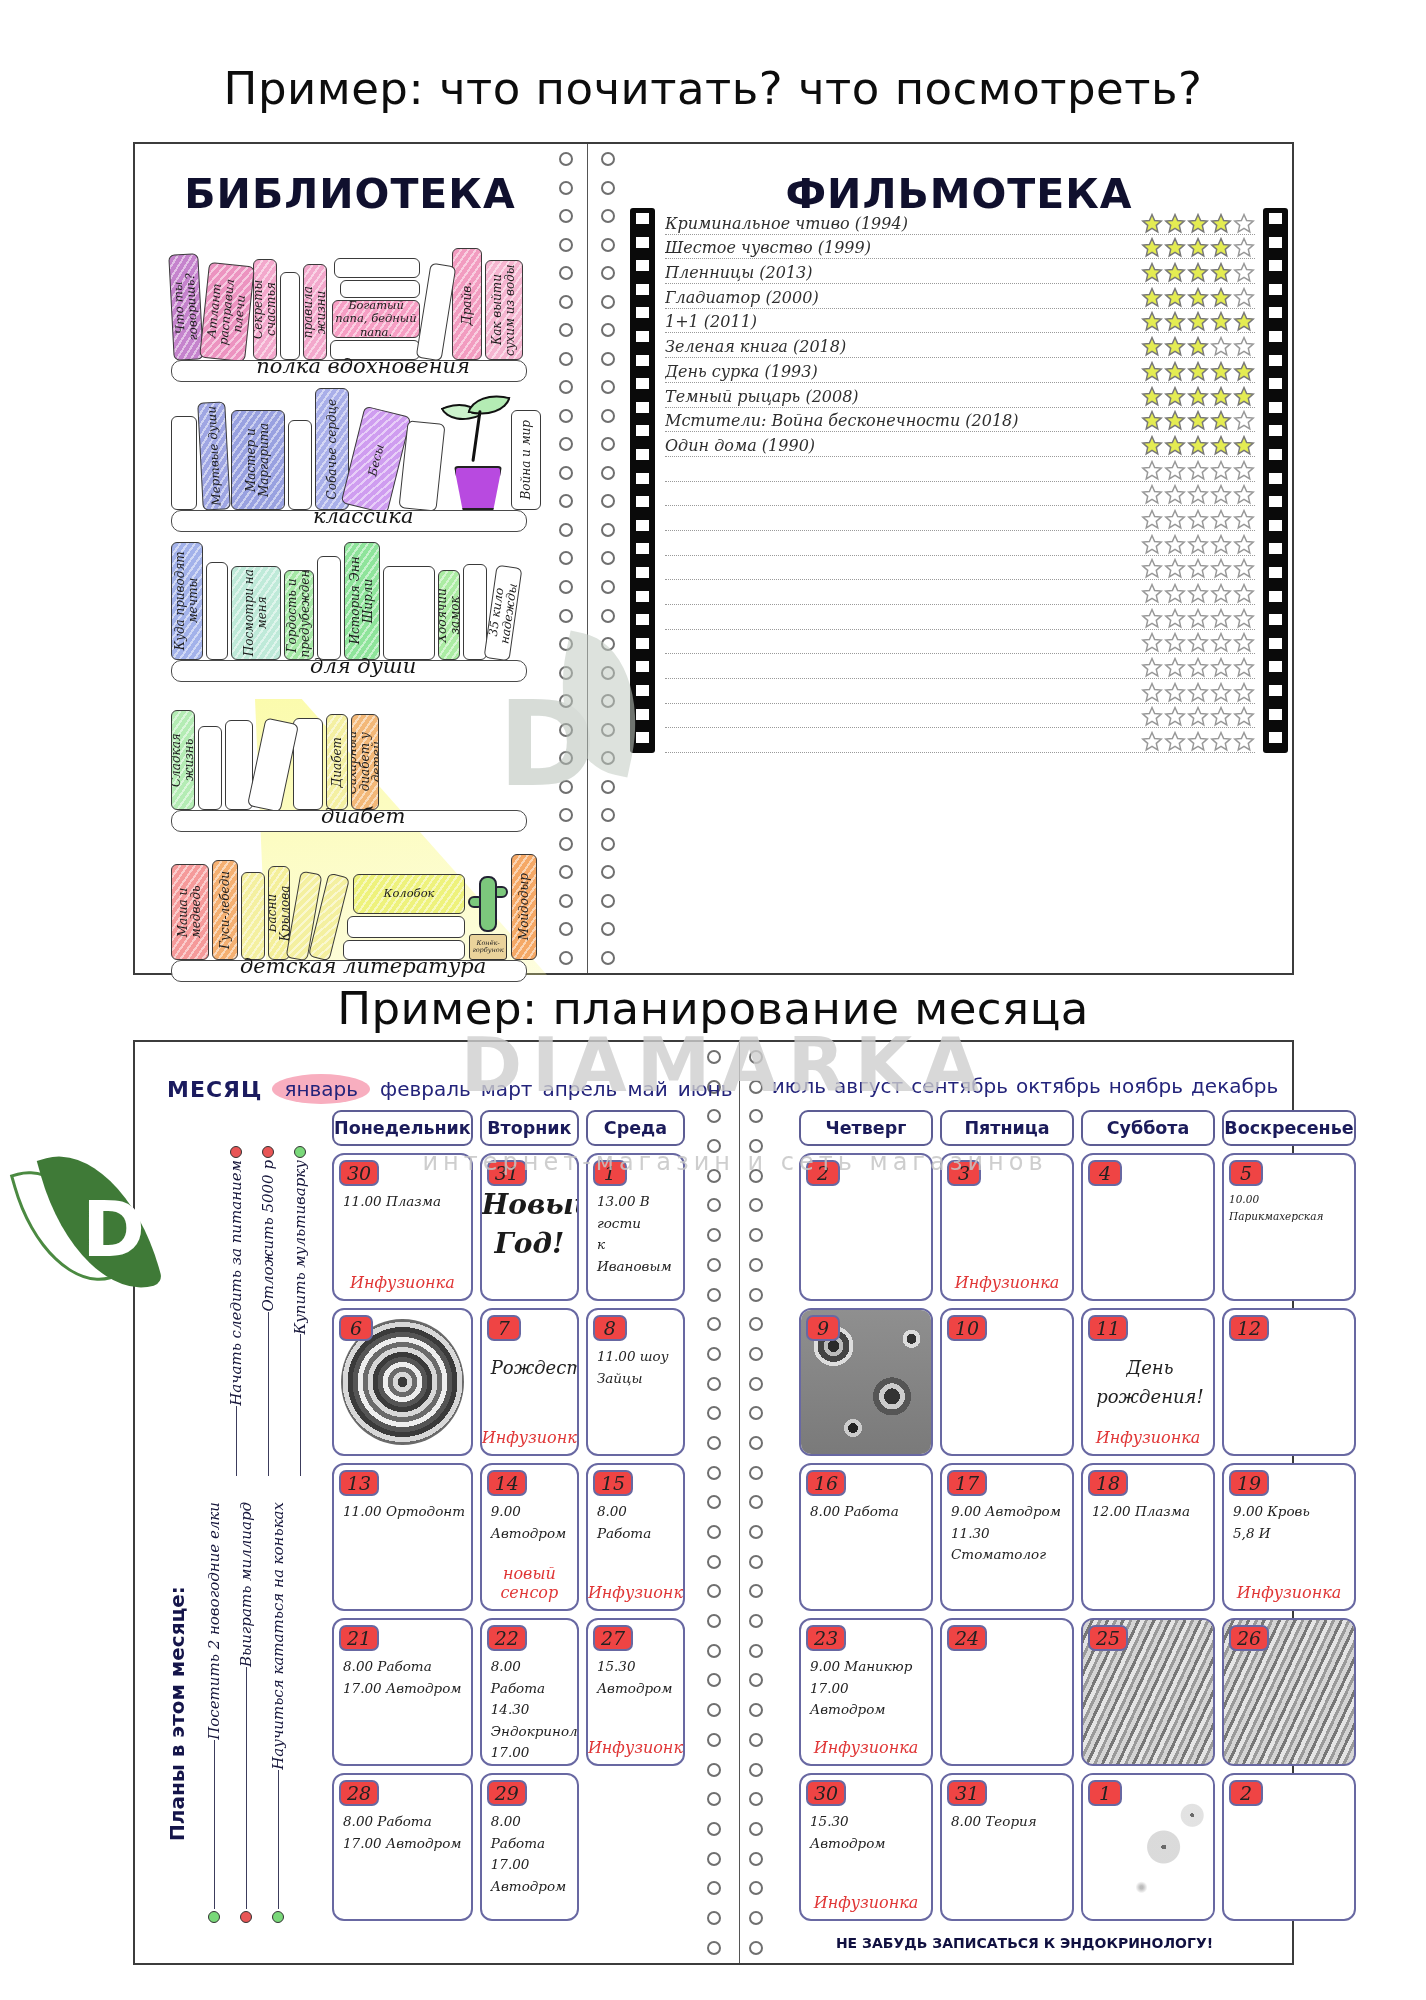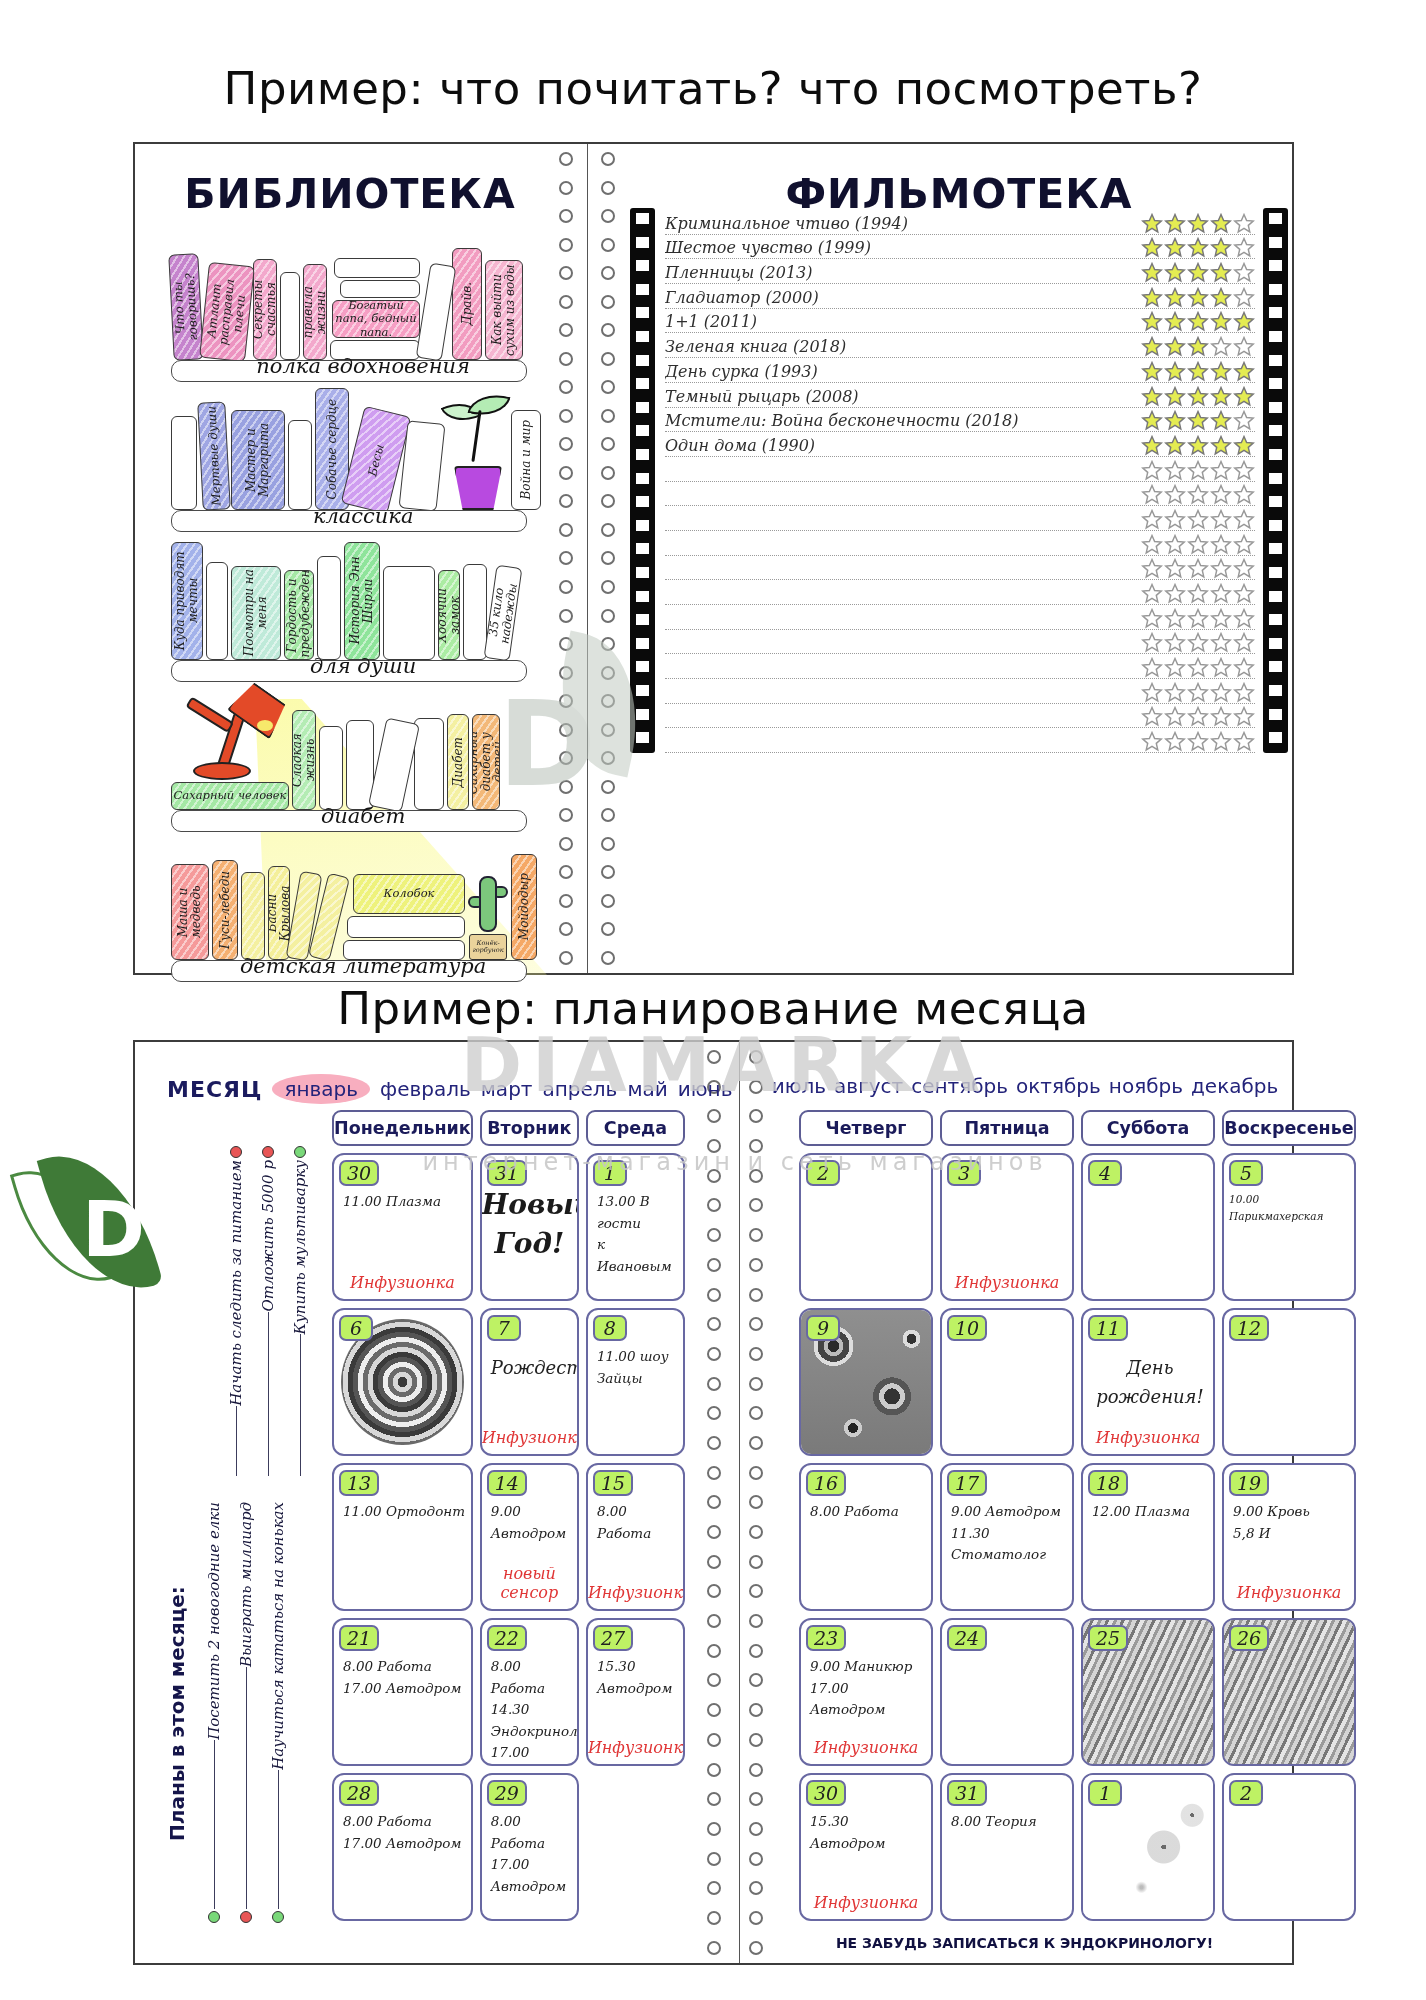--- a/index.html
+++ b/index.html
@@ -79,21 +79,21 @@
   
   .months-left{position:absolute;left:32px;top:32px;width:525px;display:flex;align-items:center;gap:10px;z-index:3;}
   .months-right{position:absolute;left:505px;top:32px;width:640px;display:flex;align-items:center;gap:8px;justify-content:center;z-index:3;padding-left:130px;box-sizing:border-box;}
   .mlabel{font-size:22px;font-weight:bold;color:#1b1b5e;letter-spacing:1px;}
   .month{font-size:20px;font-weight:normal;color:#23237a;white-space:nowrap;}
   .month.mhl{background:#f8aebf;border-radius:50%;padding:3px 12px;}
   .cal-left{position:absolute;left:197px;top:68px;width:353px;display:grid;grid-template-columns:repeat(3,1fr);gap:7px;z-index:2;}
   .cal-right{position:absolute;left:664px;top:68px;width:557px;display:grid;grid-template-columns:repeat(4,1fr);gap:7px;z-index:2;}
   .dayhead{border:2px solid #5d5d94;border-radius:9px;background:#fff;text-align:center;font-size:17.5px;font-weight:bold;color:#1b1b5a;padding:6px 0;}
   .cell{position:relative;border:2px solid #6868a2;border-radius:12px;background:#fff;height:148px;box-sizing:border-box;overflow:hidden;}
-  .dnum{position:absolute;top:5px;left:5px;min-width:18px;padding:0 6px;border:2px solid #6868a2;border-radius:7px;background:#bef264;font-family:"DejaVu Serif",serif;font-style:italic;font-size:19px;color:#222;text-align:center;z-index:2;}
+  .dnum{position:absolute;top:5px;left:5px;min-width:18px;padding:0 6px;border:2px solid #6868a2;border-radius:7px;background:#ef4444;font-family:"DejaVu Serif",serif;font-style:italic;font-size:19px;color:#222;text-align:center;z-index:2;}
   .cev{padding:36px 5px 0 9px;font-family:"DejaVu Serif",serif;font-style:italic;font-size:13.5px;color:#222;line-height:1.6;position:relative;z-index:1;}
   .cev.small{font-size:10.5px;padding-left:5px;}
   .cev.center{text-align:center;font-size:18px;padding-top:44px;}
   .cnote{position:absolute;left:0;right:0;bottom:7px;text-align:center;font-family:"DejaVu Serif",serif;font-style:italic;font-size:16px;color:#e03535;z-index:2;}
   .cbig{padding-top:30px;text-align:center;font-family:"DejaVu Serif",serif;font-style:italic;font-weight:bold;font-size:28px;color:#1b1b1b;line-height:1.4;position:relative;z-index:1;}
   .cimg{position:absolute;inset:0;z-index:0;}
   .img-flower{inset:6% 5% 6% 5%;border-radius:50%;background:repeating-radial-gradient(circle at 50% 50%,#3a3a3a 0 5px,#d8d8d8 5px 10px,#6a6a6a 10px 15px,#eee 15px 20px,#555 20px 25px);}
   .img-paisley{background:radial-gradient(circle at 25% 25%,#2a2a2a 0 6px,#bbb 6px 10px,#444 10px 16px,#ddd 16px 20px,rgba(0,0,0,0) 20px),radial-gradient(circle at 70% 60%,#333 0 8px,#ccc 8px 13px,#555 13px 19px,rgba(0,0,0,0) 19px),radial-gradient(circle at 40% 82%,#222 0 5px,#ccc 5px 9px,rgba(0,0,0,0) 9px),radial-gradient(circle at 85% 20%,#333 0 5px,#ddd 5px 9px,rgba(0,0,0,0) 9px),linear-gradient(#8f8f8f,#7a7a7a);}
   .img-mountain{background:repeating-linear-gradient(115deg,#9a9a9a 0 3px,#d5d5d5 3px 7px,#777 7px 10px,#e5e5e5 10px 14px),linear-gradient(200deg,#bbb,#888);}
   .img-dandelion{background:radial-gradient(circle at 62% 50%,rgba(90,90,90,.9) 0 2.5px,rgba(150,150,150,.35) 2.5px 16px,rgba(150,150,150,0) 17px),radial-gradient(circle at 84% 28%,rgba(90,90,90,.9) 0 2px,rgba(160,160,160,.3) 2px 11px,rgba(160,160,160,0) 12px),radial-gradient(circle at 45% 78%,rgba(120,120,120,.5) 0 1.5px,rgba(120,120,120,0) 6px),#fff;}
@@ -273,32 +273,20 @@
             <div class="book v" style="width: 26px; height: 94px; background-color: rgb(255, 255, 255); transform: rotate(8deg);">
               <span class="bt">35 кило надежды</span>
             </div>
           </div>
           <div class="bar">
             <span class="bar-label">для души</span>
           </div>
         </div>
         <div class="shelf">
           <div class="books">
-            <div class="stack">
-              <div class="lamp">
-                <i class="arm1"></i>
-                <i class="arm2"></i>
-                <i class="shade"></i>
-                <i class="bulb"></i>
-                <i class="base"></i>
-              </div>
-              <div class="book hz hatch" style="width: 118px; height: 28px; background-color: rgb(165, 232, 165);">
-                <span class="bt">Сахарный человек</span>
-              </div>
-            </div>
             <div class="book v hatch" style="width: 24px; height: 100px; background-color: rgb(180, 236, 180);">
               <span class="bt">Сладкая жизнь</span>
             </div>
             <div class="book v" style="width: 24px; height: 84px; background-color: rgb(255, 255, 255);"></div>
             <div class="book v" style="width: 28px; height: 90px; background-color: rgb(255, 255, 255);"></div>
             <div class="book v" style="width: 34px; height: 90px; background-color: rgb(255, 255, 255); transform: rotate(12deg);"></div>
             <div class="book v" style="width: 30px; height: 92px; background-color: rgb(255, 255, 255);"></div>
             <div class="book v hatch" style="width: 22px; height: 96px; background-color: rgb(244, 240, 162);">
               <span class="bt">Диабет</span>
             </div>

